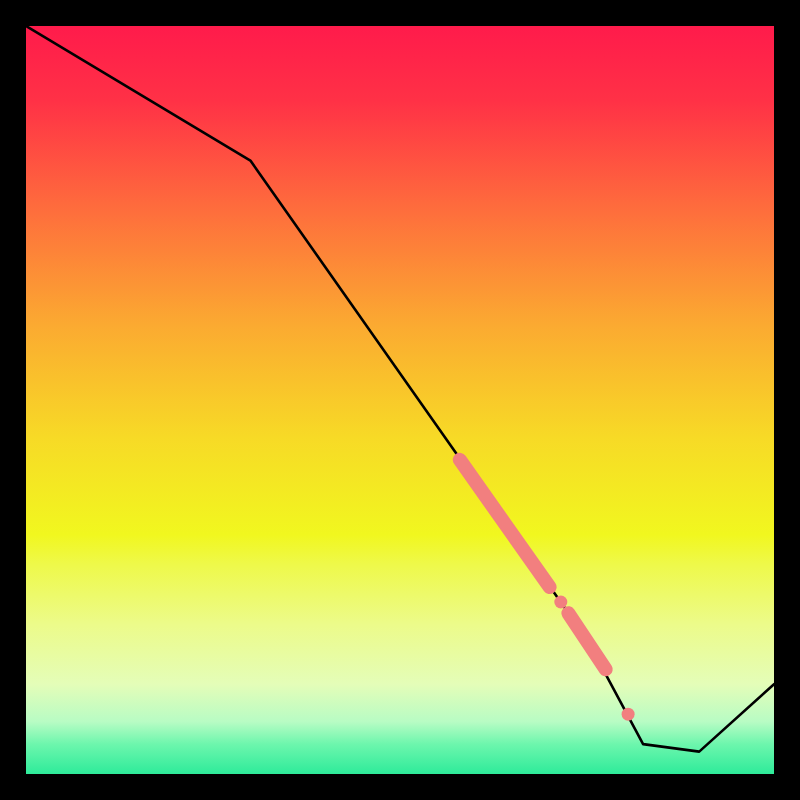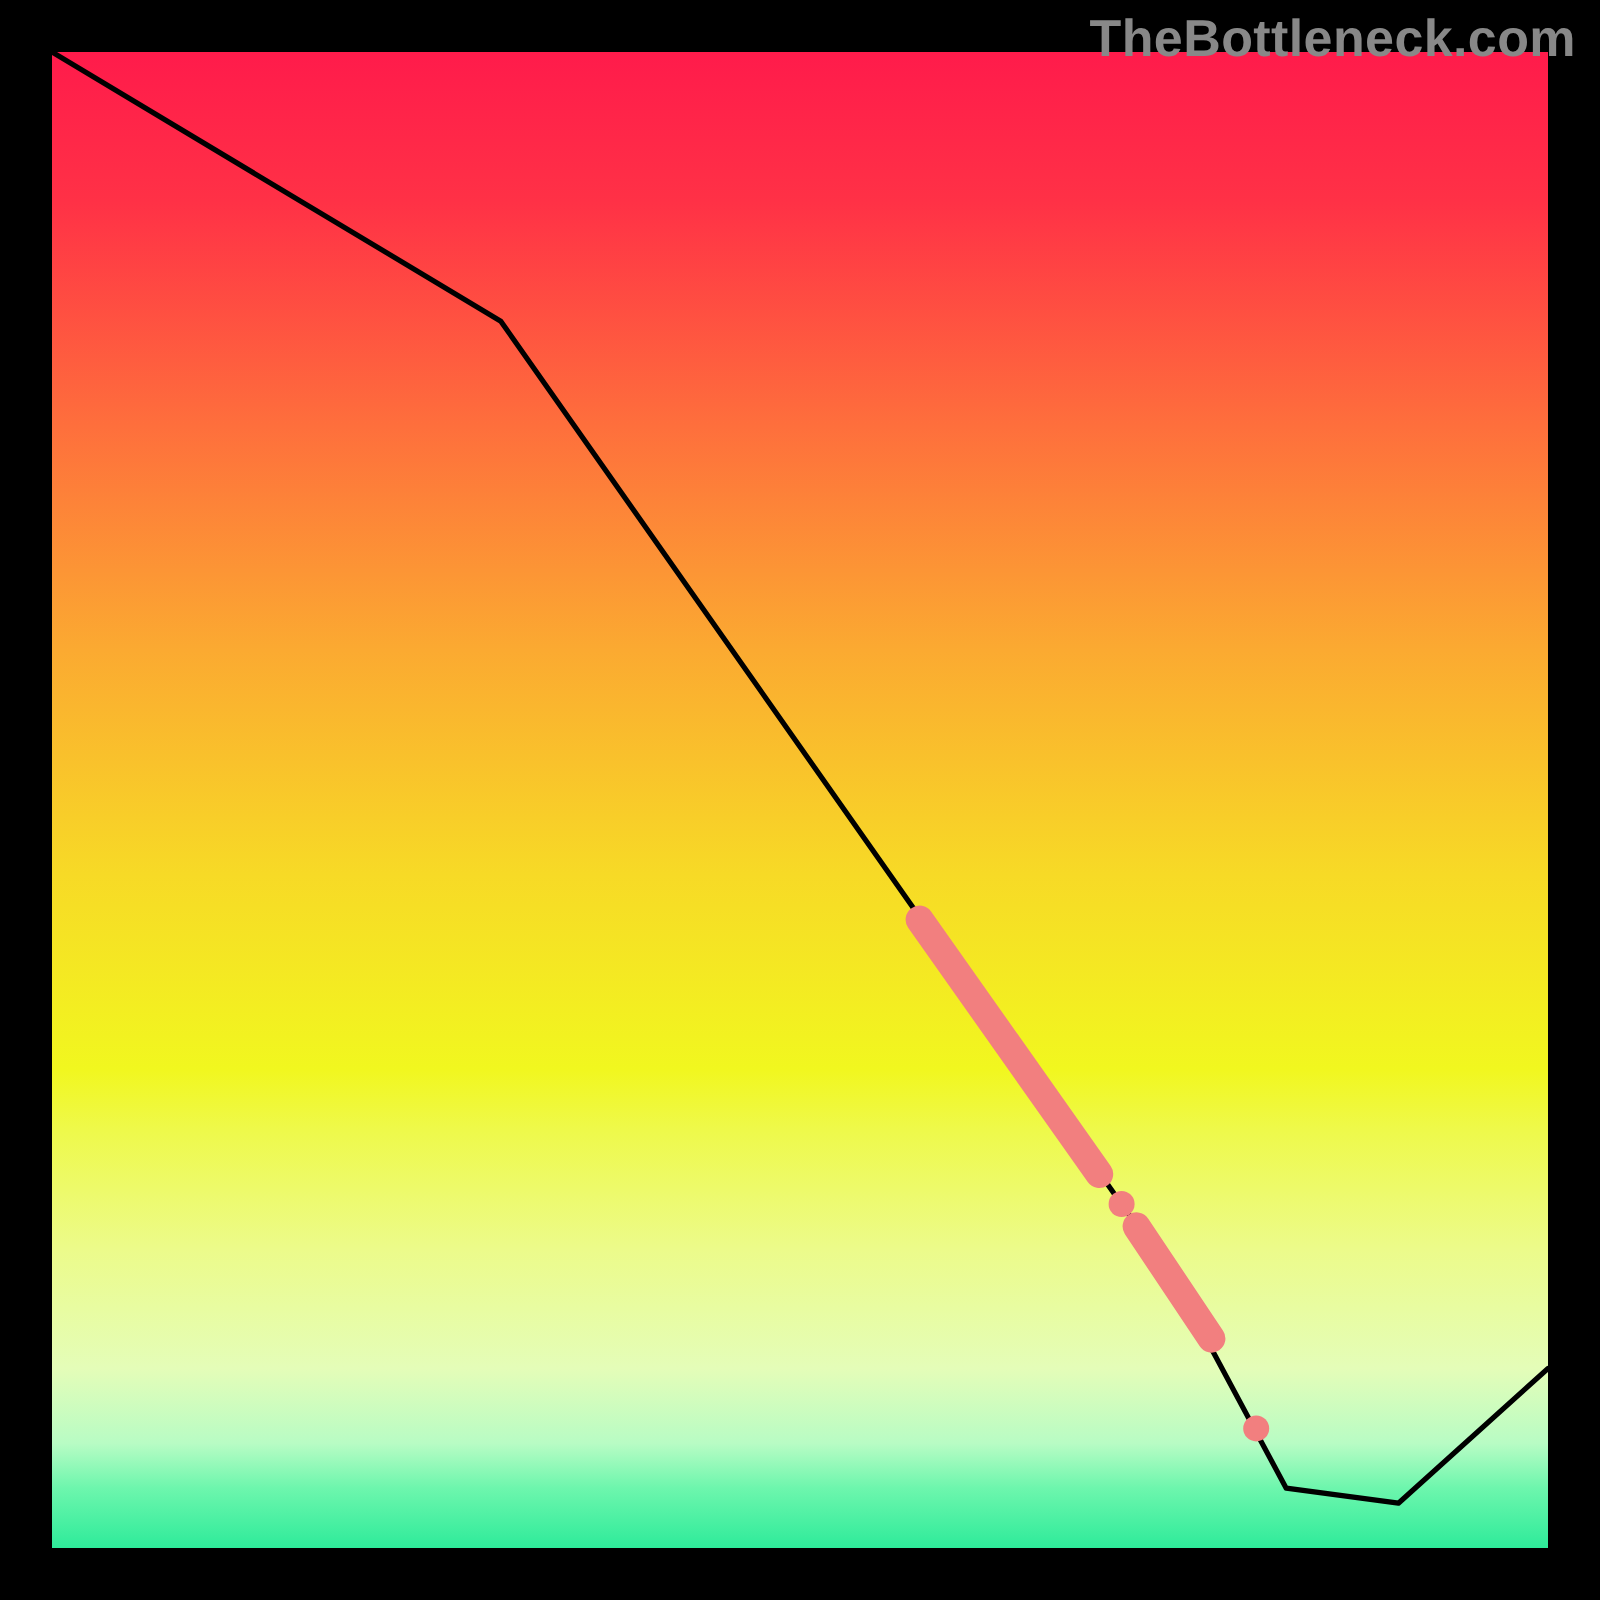--- a/index.html
+++ b/index.html
@@ -63,14 +63,13 @@
     <g id="curve-layer">
         <path d="M0.0 0.0 L224.4 134.6 L561.0 613.4 L617.1 718.1 L673.2 725.6 L748.0 658.2" fill="none" stroke="#000000" stroke-width="2.6" stroke-linecap="round" stroke-linejoin="round"></path>
       </g>
     <g id="highlight-layer">
         <path d="M433.8 433.8 L523.6 561.0" fill="none" stroke="#f27f7f" stroke-width="14" stroke-linecap="round"></path>
         <circle cx="534.8" cy="576.0" r="6.5" fill="#f27f7f"></circle>
         <path d="M542.3 587.2 L579.7 643.3" fill="none" stroke="#f27f7f" stroke-width="14" stroke-linecap="round"></path>
         <circle cx="602.1" cy="688.2" r="6.5" fill="#f27f7f"></circle>
       </g>
   </svg>
-  <div class="watermark">TheBottleneck.com</div>
 </div>
 
 </body></html>

